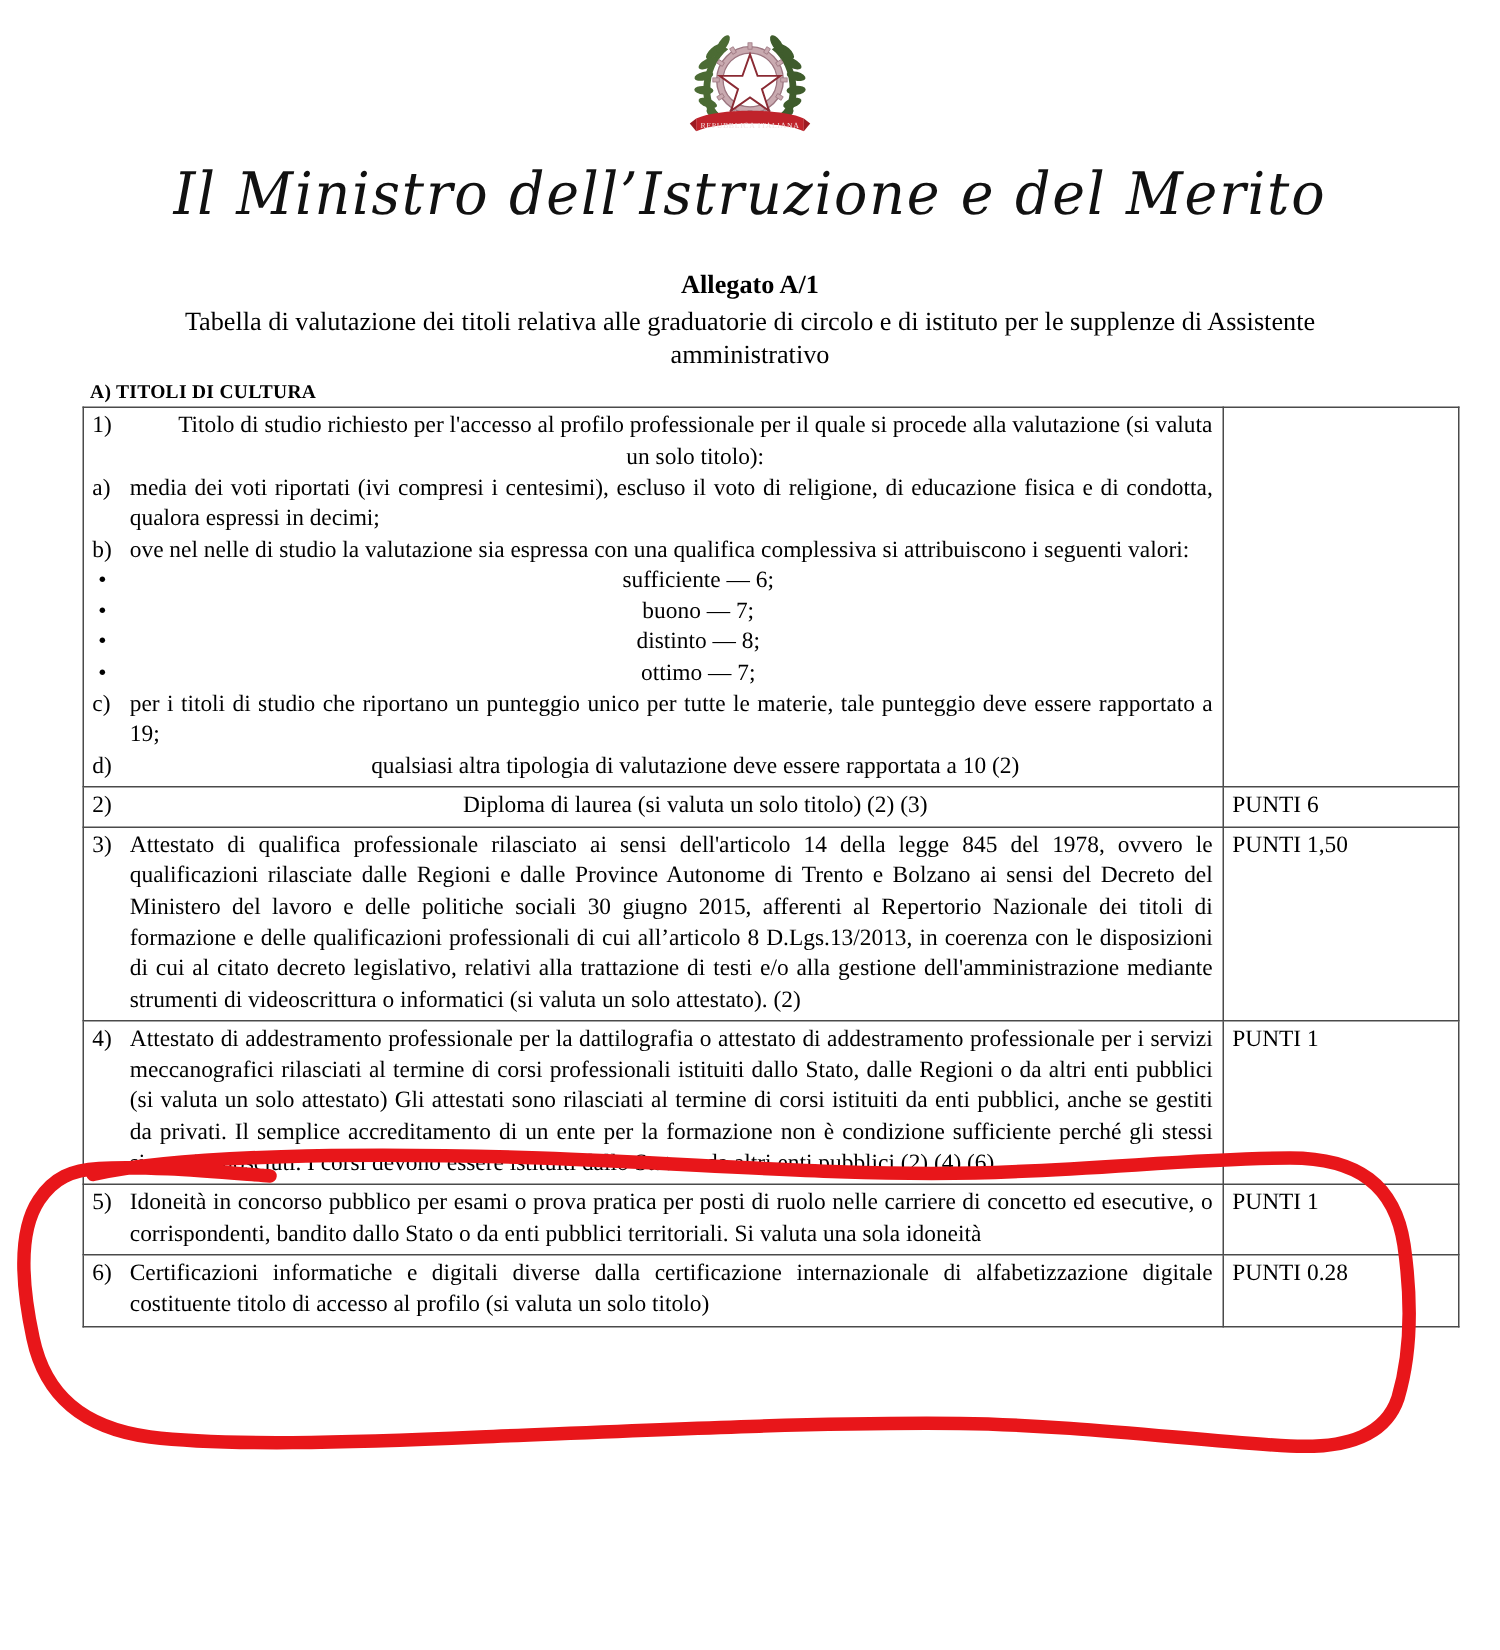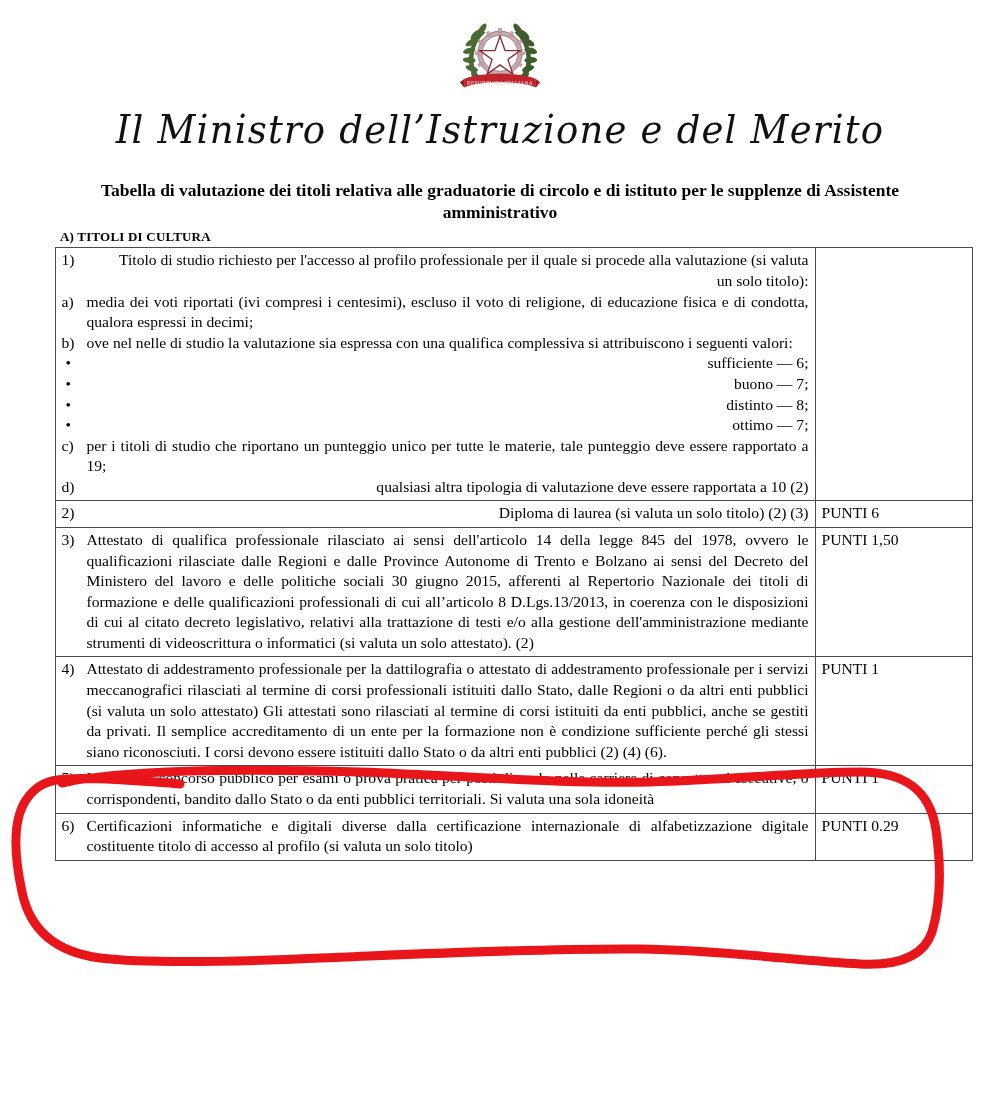--- a/index.html
+++ b/index.html
@@ -50,23 +50,23 @@
     text-align: center;
     margin-top: 28px;
   }
   .allegato {
     font-size: 17.5px;
     font-weight: bold;
     line-height: 1.25;
   }
   .tabella-title {
     font-size: 17.5px;
-    font-weight: bold;
+    font-weight: normal;
     line-height: 1.28;
-    margin: 19px auto 0 auto;
+    margin: 2px auto 0 auto;
     width: 830px;
     text-align: center;
   }
   .section-head {
     font-size: 13px;
     font-weight: bold;
     margin: 6px 0 2px 60px;
     text-align: left;
     letter-spacing: 0.2px;
   }
@@ -106,21 +106,21 @@
     padding-right: 5px;
   }
   .item .mk.bul {
     min-width: 20px;
     padding-left: 4px;
   }
   .item .bd {
     flex: 1 1 auto;
   }
   .just .bd { text-align: justify; text-align-last: left; }
-  .nojust .bd { text-align: right; margin-left: 32px; }
+  .nojust .bd { text-align: center; margin-left: 32px; }
 
   b.inline-b { font-weight: normal; }
 
   
   .annot {
     position: absolute;
     left: 0;
     top: 0;
     width: 1000px;
     height: 1100px;
@@ -183,20 +183,21 @@
         <path d="M92 76 L97 80 L92 86 Z" fill="#9c1a22"></path>
         <text x="50" y="83.2" font-family="Liberation Serif, serif" font-size="6.1" fill="#f2e2e2" text-anchor="middle" letter-spacing="0.5">REPUBBLICA ITALIANA</text>
       </g>
     </svg>
   </span>
 </div>
 
 <div class="ministry-line">Il Ministro dell’Istruzione e del Merito</div>
 
 <div class="doc-titles">
+  <div class="allegato">Allegato A/1</div>
   <div class="tabella-title">
     <span>Tabella di valutazione dei titoli relativa alle graduatorie di circolo e di istituto per le supplenze di</span>
     <span>Assistente amministrativo</span>
   </div>
 </div>
 <div class="section-head">A) TITOLI DI CULTURA</div>
 
 <div class="tbl-wrap">
   <table class="titoli">
     <tbody>
@@ -277,21 +278,21 @@
           </td>
           <td class="pts pts-mid">PUNTI 1</td>
         </tr>
         <tr>
           <td class="desc">
             <div class="item just">
               <span class="mk">6)</span>
               <span class="bd"><span>Certificazioni informatiche e digitali diverse dalla certificazione internazionale di alfabetizzazione digitale costituente titolo di accesso al profilo </span><b class="inline-b">(si valuta un solo titolo)</b></span>
             </div>
           </td>
-          <td class="pts">PUNTI 0.29</td>
+          <td class="pts">PUNTI 0.28</td>
         </tr>
       </tbody>
   </table>
 </div>
 
 <svg class="annot" viewBox="0 0 1000 1100" xmlns="http://www.w3.org/2000/svg">
   <path id="annot-path" d="M 62 783
            C 120 770, 240 768, 360 772
            C 470 776, 560 784, 650 782
            C 730 780, 800 772, 860 772

